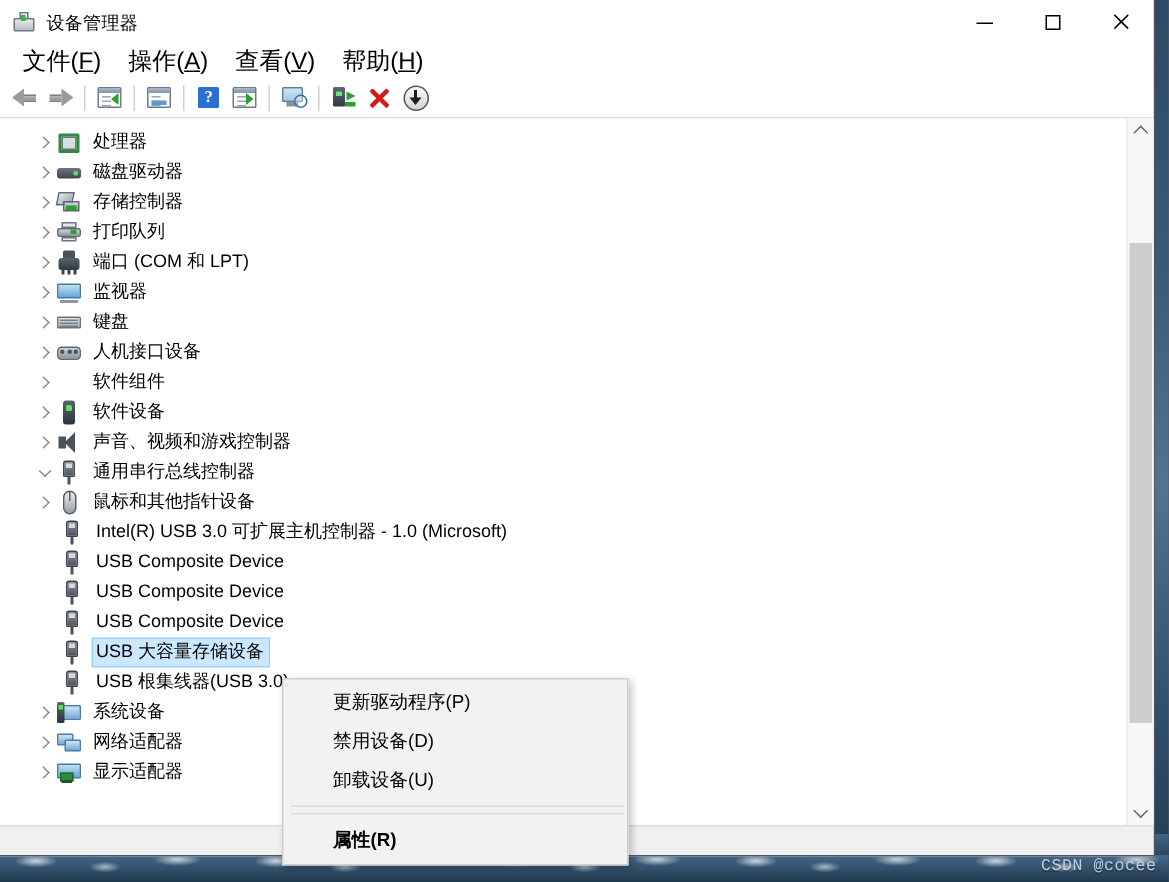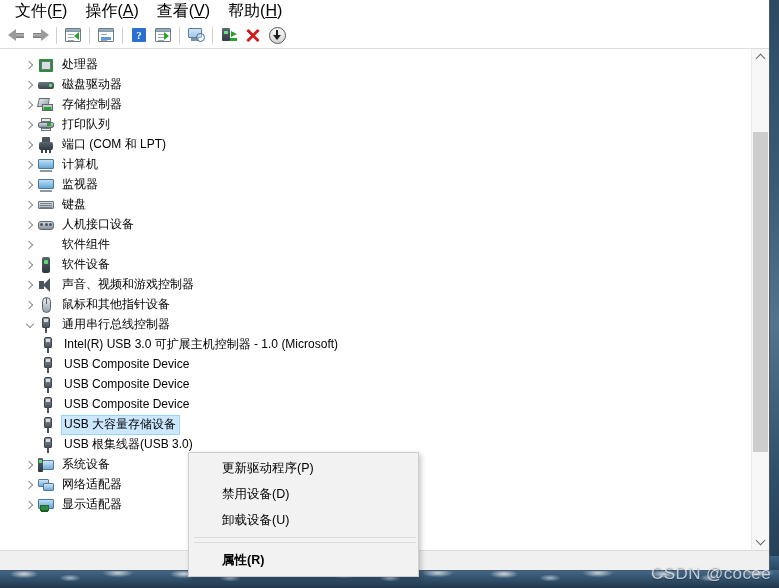--- a/index.html
+++ b/index.html
@@ -456,38 +456,57 @@
     height: 1px;
     background: #dcdcdc;
     margin: 4px 2px 4px 5px;
   }
 
   
   .watermark {
     position: absolute;
     right: 8px;
     bottom: 4px;
-    font-size: 17px;
+    font-size: 11px;
     color: rgba(225,232,240,.82);
     letter-spacing: .4px;
     z-index: 40;
     text-shadow: 0 1px 1px rgba(0,0,0,.35);
-    font-family: Liberation Sans, sans-serif;
+    font-family: Liberation Mono, monospace;
   }
 </style>
 </head>
 <body>
 
 <div id="desktop">
   <div class="wave wave-a"></div>
   <div class="wave wave-b"></div>
 </div>
 
 <div id="window">
 
+  <div class="titlebar">
+    <div class="title-icon">
+      <div class="ti-neck"></div>
+      <div class="ti-body"></div>
+      <div class="ti-led"></div>
+    </div>
+    <div class="title-text">设备管理器</div>
+    <div class="win-buttons">
+      <div class="win-btn">
+          <div class="gl-min"></div>
+        </div>
+      <div class="win-btn">
+          <div class="gl-max"></div>
+        </div>
+      <div class="win-btn close">
+          <div class="gl-close"></div>
+        </div>
+    </div>
+  </div>
 
   <div class="menubar">
     <div class="menu-item"><span>文件</span>(<u>F</u>)</div>
     <div class="menu-item"><span>操作</span>(<u>A</u>)</div>
     <div class="menu-item"><span>查看</span>(<u>V</u>)</div>
     <div class="menu-item"><span>帮助</span>(<u>H</u>)</div>
   </div>
 
   <div class="toolbar">
     <div class="tb-btn">
@@ -619,31 +638,20 @@
         </div>
         <div class="trow">
           <div style="width: 22px; flex: 0 0 auto;"></div>
           <div class="chev closed">
             <span></span>
           </div>
           <div class="ticon ic-mon">
             <div class="scr"></div>
             <div class="stand"></div>
           </div>
-          <div class="tlabel">计算机</div>
-        </div>
-        <div class="trow">
-          <div style="width: 22px; flex: 0 0 auto;"></div>
-          <div class="chev closed">
-            <span></span>
-          </div>
-          <div class="ticon ic-mon">
-            <div class="scr"></div>
-            <div class="stand"></div>
-          </div>
           <div class="tlabel">监视器</div>
         </div>
         <div class="trow">
           <div style="width: 22px; flex: 0 0 auto;"></div>
           <div class="chev closed">
             <span></span>
           </div>
           <div class="ticon ic-kbd">
             <div class="base"></div>
             <div class="keys"></div>
@@ -692,40 +700,40 @@
             <span></span>
           </div>
           <div class="ticon ic-snd">
             <div class="box"></div>
             <div class="cone"></div>
           </div>
           <div class="tlabel">声音、视频和游戏控制器</div>
         </div>
         <div class="trow">
           <div style="width: 22px; flex: 0 0 auto;"></div>
-          <div class="chev closed">
-            <span></span>
-          </div>
-          <div class="ticon ic-mouse">
-            <div class="body"></div>
-            <div class="split"></div>
-          </div>
-          <div class="tlabel">鼠标和其他指针设备</div>
-        </div>
-        <div class="trow">
-          <div style="width: 22px; flex: 0 0 auto;"></div>
           <div class="chev open">
             <span></span>
           </div>
           <div class="ticon ic-usb">
             <div class="head"></div>
             <div class="dot"></div>
             <div class="stem"></div>
           </div>
           <div class="tlabel">通用串行总线控制器</div>
+        </div>
+        <div class="trow">
+          <div style="width: 22px; flex: 0 0 auto;"></div>
+          <div class="chev closed">
+            <span></span>
+          </div>
+          <div class="ticon ic-mouse">
+            <div class="body"></div>
+            <div class="split"></div>
+          </div>
+          <div class="tlabel">鼠标和其他指针设备</div>
         </div>
         <div class="trow">
           <div style="width: 40px; flex: 0 0 auto;"></div>
           <div class="ticon ic-usb">
             <div class="head"></div>
             <div class="dot"></div>
             <div class="stem"></div>
           </div>
           <div class="tlabel">Intel(R) USB 3.0 可扩展主机控制器 - 1.0 (Microsoft)</div>
         </div>

